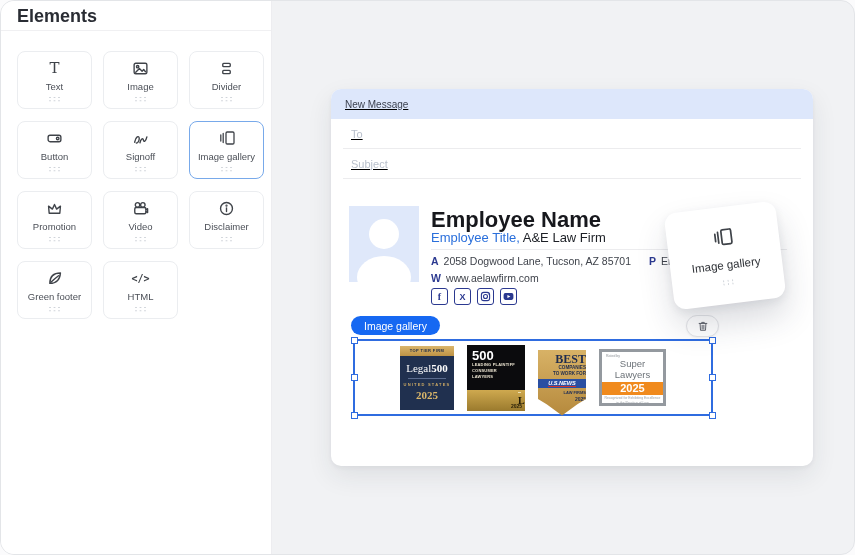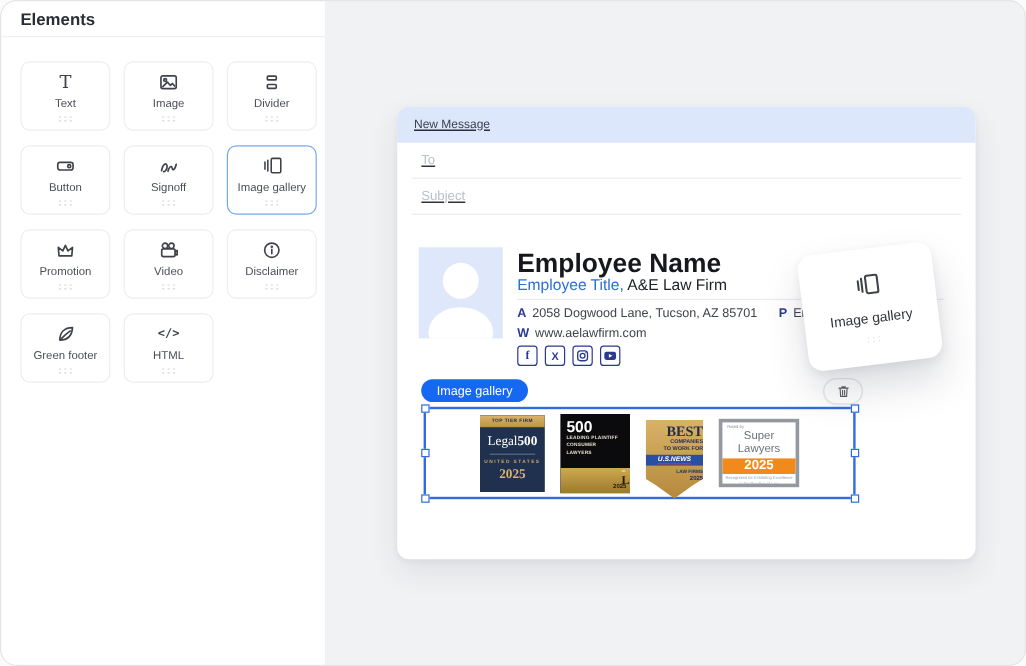--- a/index.html
+++ b/index.html
@@ -5,21 +5,21 @@
   * { box-sizing: border-box; margin: 0; padding: 0; }
   html,body { background:#fbfbfc; }
   body { font-family:"Liberation Sans", sans-serif; }
 
   .screen { position:relative; width:855px; height:555px; background:#f1f2f4;
             border:1px solid #e3e5e8; border-radius:14px; overflow:hidden; }
 
   
   .sidebar { position:absolute; left:0; top:0; width:271px; height:100%;
              background:#fff; border-right:1px solid #ededf0; }
-  .sidebar-header { height:30px; line-height:30px; padding-left:16px; font-size:14px;
+  .sidebar-header { height:30px; line-height:30px; padding-left:16px; font-size:18px;
                     font-weight:700; color:#2a2d34; border-bottom:1px solid #f0f0f2; }
   .tiles { padding:20px 16px; display:grid; grid-template-columns:repeat(3,75px); gap:12px 11px; }
   .tile { height:58px; border:1px solid #ebedf0; border-radius:8px; background:#fff;
           display:flex; flex-direction:column; align-items:center; justify-content:center;
           gap:3px; cursor:grab; }
   .tile.selected { border-color:#78a9ea; }
   .tile .icn { height:19px; display:flex; align-items:center; justify-content:center; color:#3f4349; }
   .tile .icn svg { stroke:#3f4349; fill:none; stroke-width:1.3; stroke-linecap:round; stroke-linejoin:round; }
   .tile .lbl { font-size:9.5px; color:#4b4f57; white-space:nowrap; }
   .ticon { font-family:"DejaVu Serif", serif; font-size:15px; line-height:1; color:#3f4349; }

